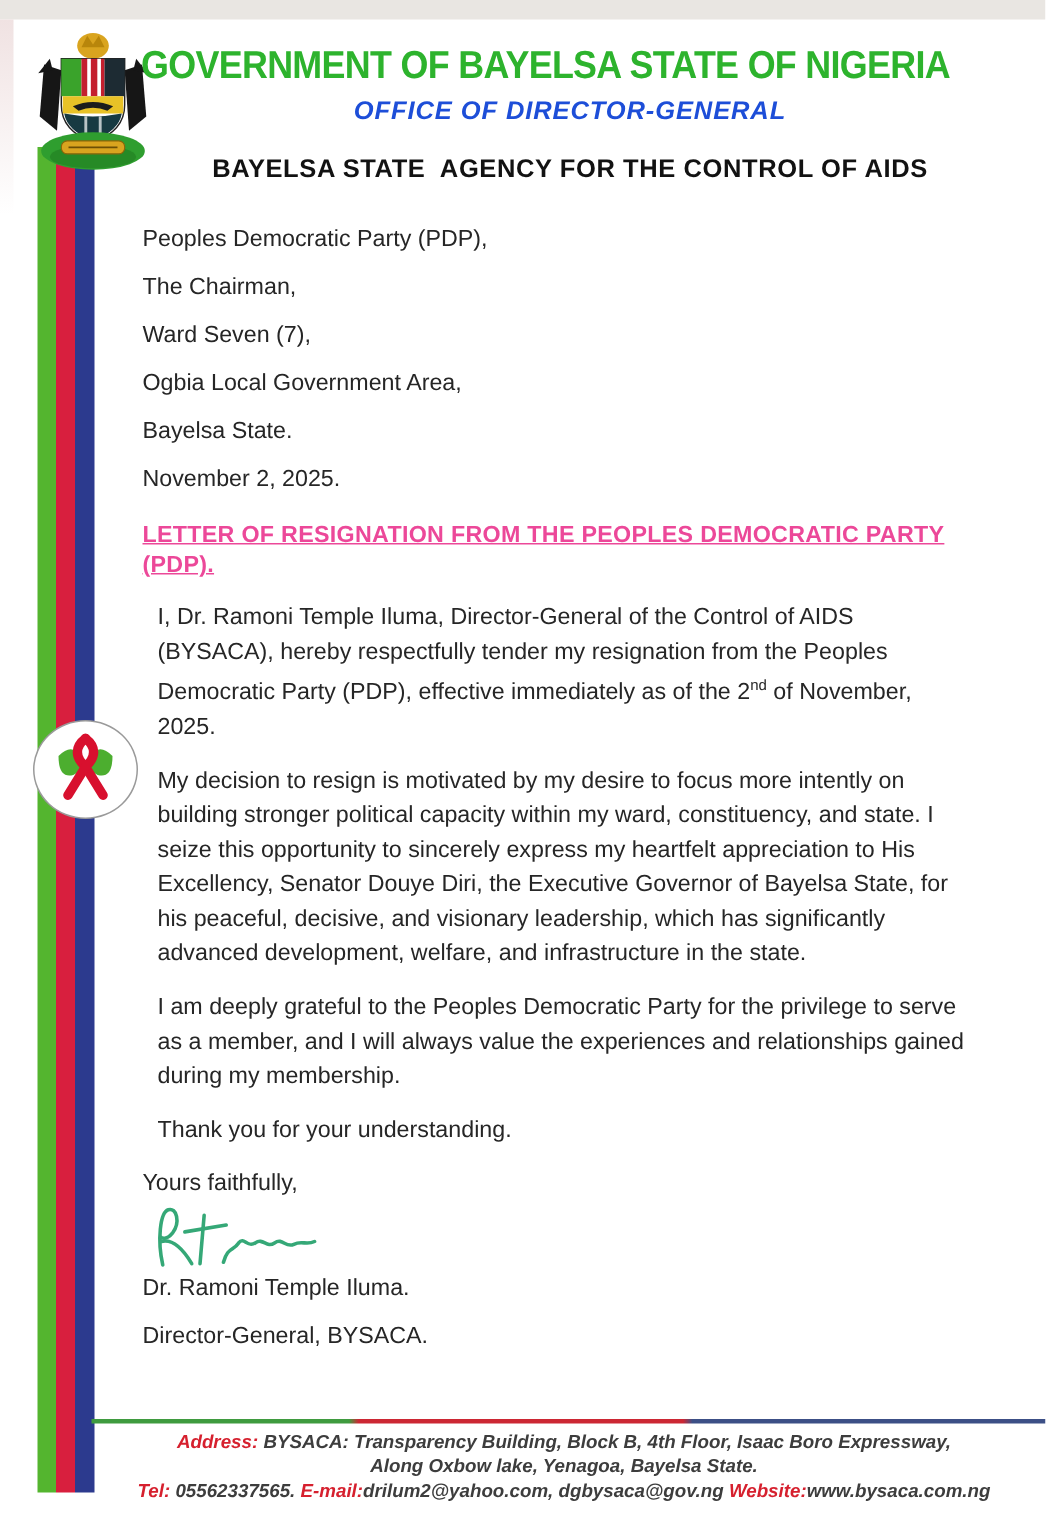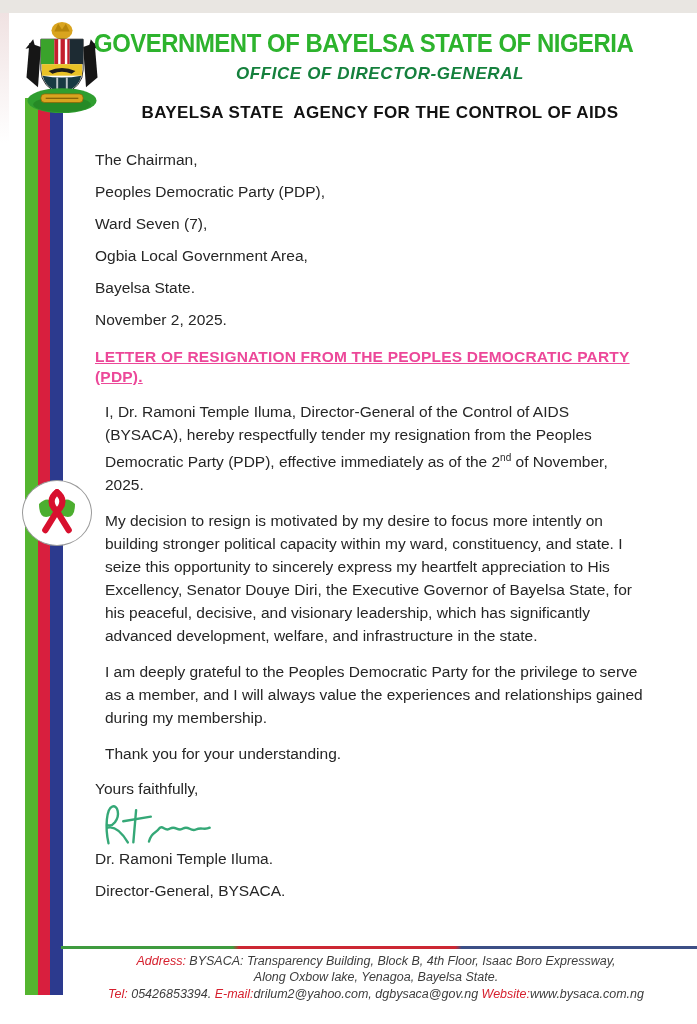--- a/index.html
+++ b/index.html
@@ -35,21 +35,21 @@
     position:absolute;left:94px;top:28px;width:572px;
   }
   .gov-title{
     font-size:26px;font-weight:bold;color:#2db32d;
     white-space:nowrap;letter-spacing:-0.5px;
     transform:scaleX(0.92);transform-origin:left center;
   }
   .office-line{
     margin-top:5px;text-align:center;
     font-size:17px;font-weight:bold;font-style:italic;
-    color:#15803d;letter-spacing:0.6px;
+    color:#1d4ed8;letter-spacing:0.6px;
   }
   .agency-line{
     margin-top:19px;text-align:center;
     font-size:17px;font-weight:bold;color:#121212;
     letter-spacing:0.4px;white-space:pre-wrap;
   }
   
   .letter{
     position:absolute;left:95px;top:150px;width:548px;
     font-size:15.5px;color:#262626;
@@ -77,21 +77,21 @@
   .footer-rule{
     position:absolute;left:61px;top:946px;width:636px;height:3px;
     background:linear-gradient(90deg,
       #3f9b3f 0 27%,
       #cc2733 28% 62%,
       #3c4f86 63% 100%);
   }
   .footer{
     position:absolute;left:70px;top:953px;width:612px;
     text-align:center;
-    font-size:12.5px;font-weight:normal;font-style:italic;
+    font-size:12.5px;font-weight:bold;font-style:italic;
     color:#3d3d3d;line-height:16px;
   }
   .footer .lbl{color:#d6202e;}
   .footer-contact{margin-top:1px;}
   .footer span{white-space:pre-wrap;}
 </style>
 </head>
 <body>
 
 <div>
@@ -140,22 +140,22 @@
   <div class="ribbon-circle">
     <svg viewBox="0 0 60 60" width="58" height="54" aria-hidden="true">
       <path d="M10,20 q10,-10 16,0 q4,10 -5,14 q-11,3 -11,-14 z" fill="#4cae2f"></path>
       <path d="M50,20 q-10,-10 -16,0 q-4,10 5,14 q11,3 11,-14 z" fill="#4cae2f"></path>
       <path d="M30,7 C22,13 22,21 30,28 L43,49" fill="none" stroke="#d8102e" stroke-width="7" stroke-linecap="round"></path>
       <path d="M30,7 C38,13 38,21 30,28 L17,49" fill="none" stroke="#d8102e" stroke-width="7" stroke-linecap="round"></path>
     </svg>
   </div>
 
   <div class="letter">
+    <div class="addr-line">Peoples Democratic Party (PDP),</div>
     <div class="addr-line">The Chairman,</div>
-    <div class="addr-line">Peoples Democratic Party (PDP),</div>
     <div class="addr-line">Ward Seven (7),</div>
     <div class="addr-line">Ogbia Local Government Area,</div>
     <div class="addr-line">Bayelsa State.</div>
     <div class="addr-line">November 2, 2025.</div>
 
 
     <div class="subject">LETTER OF RESIGNATION FROM THE PEOPLES DEMOCRATIC PARTY (PDP).</div>
 
     <div class="para"><span>I, Dr. Ramoni Temple Iluma, Director-General of the Control of AIDS (BYSACA), hereby respectfully tender my resignation from the Peoples Democratic Party (PDP), effective immediately as of the 2</span><sup>nd</sup><span> of November, 2025.</span></div>
 
@@ -180,16 +180,16 @@
     </div>
 
     <div class="sign-name">Dr. Ramoni Temple Iluma.</div>
     <div class="sign-title">Director-General, BYSACA.</div>
   </div>
 
   <div class="footer-rule"></div>
   <div class="footer">
     <div><span class="lbl">Address: </span><span>BYSACA: Transparency Building, Block B, 4th Floor, Isaac Boro Expressway,</span></div>
     <div>Along Oxbow lake, Yenagoa, Bayelsa State.</div>
-    <div class="footer-contact"><span class="lbl">Tel: </span><span>05426853394. </span><span class="lbl">E-mail:</span><span>drilum2@yahoo.com, dgbysaca@gov.ng </span><span class="lbl">Website:</span><span>www.bysaca.com.ng</span></div>
+    <div class="footer-contact"><span class="lbl">Tel: </span><span>05562337565. </span><span class="lbl">E-mail:</span><span>drilum2@yahoo.com, dgbysaca@gov.ng </span><span class="lbl">Website:</span><span>www.bysaca.com.ng</span></div>
   </div>
 
 </div>
 
 </body></html>

